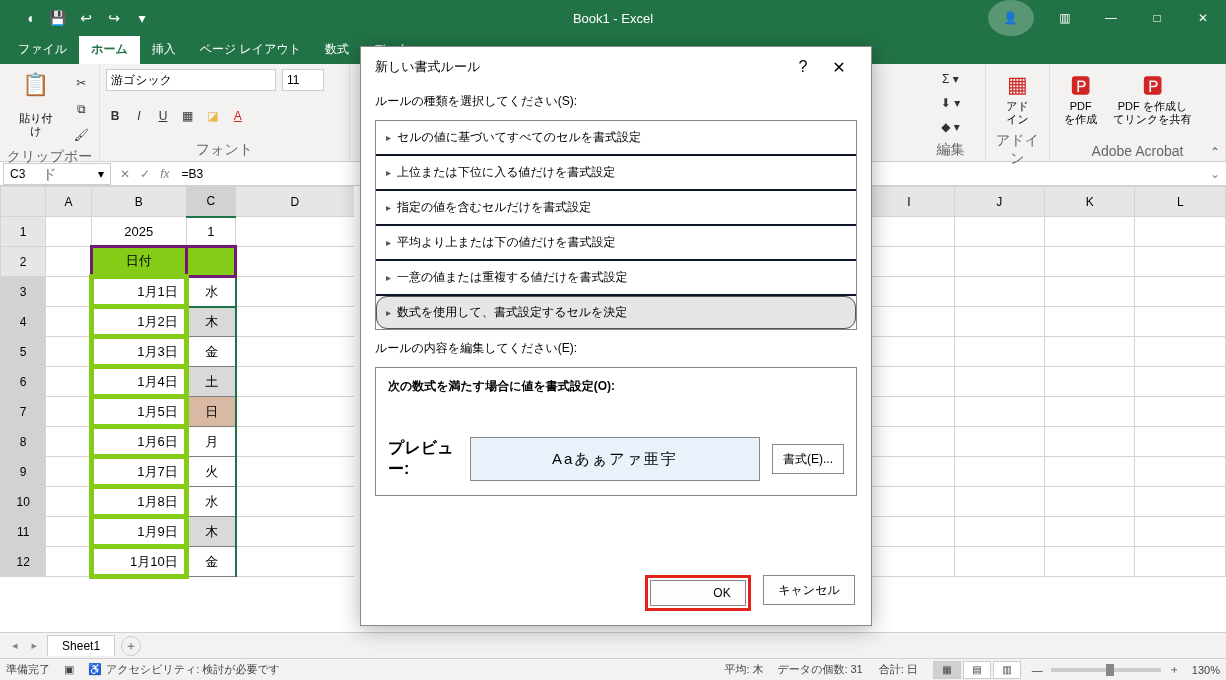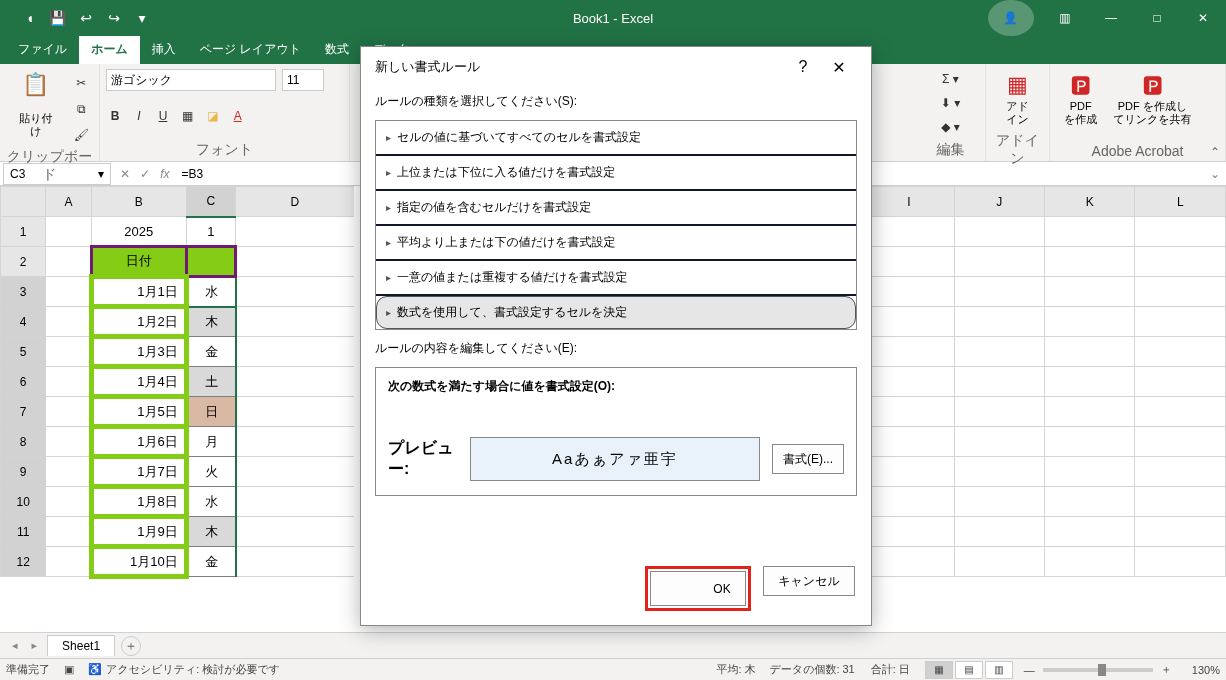--- a/index.html
+++ b/index.html
@@ -92,21 +92,21 @@
 .dialog .formula-row { display:flex; gap:6px;}
 .dialog .formula-row input { flex:1; height:26px; border:1px solid #888; padding:0 6px; font-size:12px;}
 .dialog .formula-row .pick { width:26px; height:26px; border:1px solid #888; display:flex; align-items:center; justify-content:center; font-size:13px;}
 .dialog .preview-row { display:flex; align-items:center; gap:12px;}
 .dialog .preview-row .plab { font-weight:600; font-size:16px; width:70px;}
 .dialog .preview-row .pbox { flex:1; height:44px; border:1px solid #888; background:#e9f2fb; display:flex; align-items:center; justify-content:center; font-size:15px; letter-spacing:2px;}
 .dialog .preview-row .fmtbtn { height:30px; padding:0 10px; border:1px solid #888; background:#fdfdfd; font-size:12px;}
 .dialog .btns { display:flex; justify-content:flex-end; gap:12px; padding:10px 16px 14px;}
 .dialog .btns button { height:30px; width:92px; border:1px solid #888; background:#fdfdfd; font-size:12px;}
 .dialog .btns .ok-wrap { border:3px solid #e2231a; padding:2px;}
-.dialog .btns .ok-wrap button { height:35px; width:96px;padding-left:48px;}
+.dialog .btns .ok-wrap button { height:26px; width:96px;padding-left:48px;}
 </style>
 </head>
 <body>
 
 <div class="titlebar">
   <div class="qat">
     <span>◖</span>
     <span>💾</span>
     <span>↩</span>
     <span>↪</span>
@@ -408,21 +408,21 @@
   <span>平均: 木</span>
   <span style="margin-left:14px">データの個数: 31</span>
   <span style="margin-left:16px">合計: 日</span>
   <span style="margin-left:14px"></span>
   <span class="viewbtn active">▦</span>
   <span class="viewbtn">▤</span>
   <span class="viewbtn">▥</span>
   <span style="margin-left:10px">—</span>
   <div class="slider"></div>
   <span>＋</span>
-  <span style="margin-left:20px">130%</span>
+  <span style="margin-left:12px">130%</span>
 </div>
 
 <div class="dialog">
   <div class="dtitle">
     <span>新しい書式ルール</span>
     <span class="sp"></span>
     <span class="hclose">?</span>
     <span class="hclose">✕</span>
   </div>
   <div class="body">

